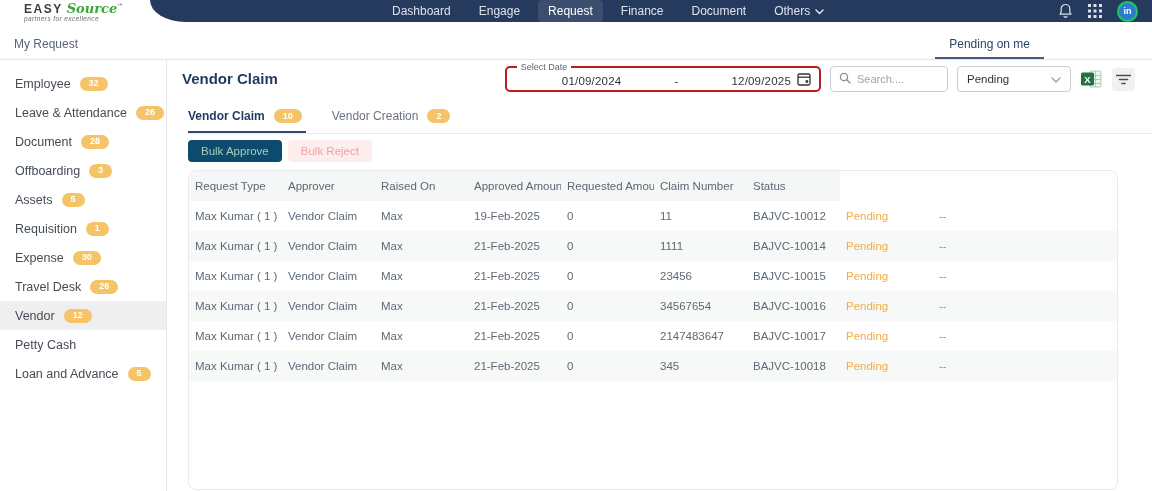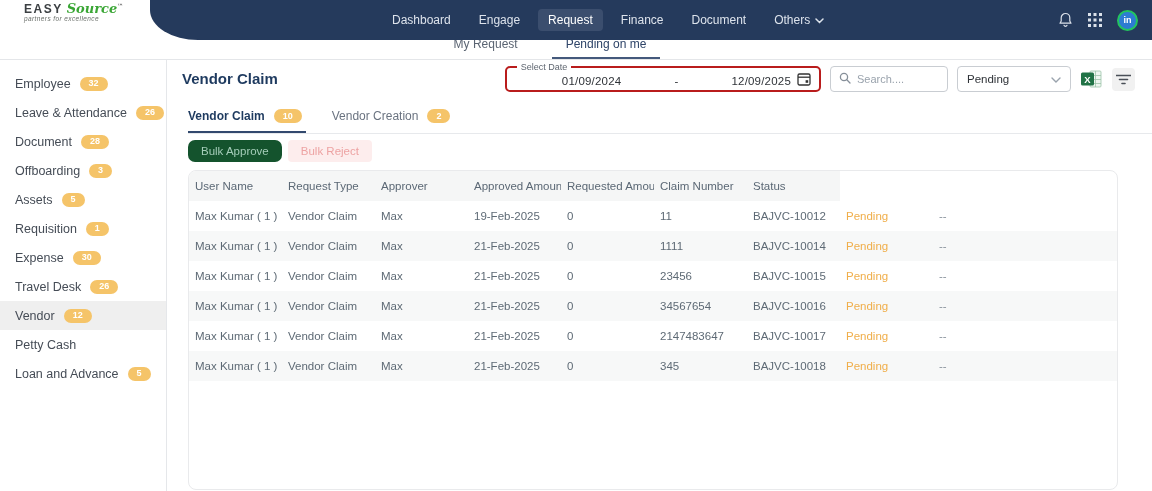--- a/index.html
+++ b/index.html
@@ -1,21 +1,21 @@
 <!DOCTYPE html>
 <html><head>
 <meta charset="utf-8">
 <style>
   * { margin:0; padding:0; box-sizing:border-box; }
   html,body { width:1152px; height:491px; overflow:hidden; background:#fff;
     font-family:"Liberation Sans", sans-serif; }
 
   
   .topbar { position:relative; height:30px; background:#fff; }
-  .navybar { position:absolute; left:150px; right:0; top:0; height:40px;
+  .navybar { position:absolute; left:150px; right:0; top:0; height:22px;
     background:#253a5c; border-bottom-left-radius:48px 30px;
     display:flex; align-items:center; padding-left:232px; }
   .logo { position:absolute; left:24px; top:2px; line-height:1; }
   .logo-row { display:flex; align-items:baseline; gap:4px; }
   .logo-easy { font-size:12px; font-weight:700; letter-spacing:1.5px; color:#3c4043; }
   .logo-source { font-family:"DejaVu Serif", serif; font-style:italic; font-weight:700;
     font-size:13px; color:#3aa635; }
   .logo-tm { font-size:6px; color:#555; vertical-align:super; }
   .logo-tag { font-size:6.5px; font-style:italic; color:#6a6f6a; letter-spacing:.4px; margin-top:1px; }
 
@@ -24,21 +24,21 @@
     display:flex; align-items:center; gap:5px; cursor:pointer; white-space:nowrap; }
   .nav-item.active { background:#3b4e6e; color:#fff; }
   .top-icons { margin-left:auto; display:flex; align-items:center; gap:15px; padding-right:14px; }
   .icon-btn { display:flex; align-items:center; justify-content:center; }
   .li-badge { width:21px; height:21px; border-radius:50%; background:#2d7cd1;
     border:2px solid #22c55e; color:#fff; font-size:9px; font-weight:700;
     display:flex; align-items:center; justify-content:center; }
 
   
   .subnav { height:30px; border-bottom:1px solid #e4e6e9; display:flex;
-    justify-content:center; align-items:stretch; gap:20px; padding-right:52px; }
+    justify-content:space-between; align-items:stretch; gap:20px; padding-right:108px; }
   .subnav-item { font-size:12px; color:#5a6472; display:flex; align-items:center;
     padding:0 14px; border-bottom:2px solid transparent; cursor:pointer; }
   .subnav-item.active { color:#2e4468; border-bottom-color:#44597c; }
 
   
   .shell { display:flex; height:461px; }
   .sidebar { width:167px; border-right:1px solid #e5e7ea; padding-top:9px; flex-shrink:0; }
   .side-item { height:29px; display:flex; align-items:center; gap:9px;
     padding-left:15px; font-size:12.5px; color:#454c56; cursor:pointer; white-space:nowrap; }
   .side-item.selected { background:#efefef; }
@@ -71,21 +71,21 @@
   .tabs { display:flex; gap:26px; margin:14px 0 0 6px; border-bottom:1px solid #e7e9ec;
     padding-right:34px; }
   .tab { display:flex; align-items:center; gap:9px; padding:8px 4px 8px 0;
     border-bottom:2.5px solid transparent; font-size:12px; color:#6a7380; cursor:pointer; }
   .tab.active { color:#1e3a5f; font-weight:700; border-bottom-color:#32496e; }
 
   
   .bulk-row { display:flex; gap:6px; margin:6px 0 0 6px; }
   .btn { border:none; border-radius:4px; font-size:11.5px; padding:5px 13px;
     font-family:"Liberation Sans", sans-serif; cursor:default; }
-  .btn-approve { background:#14532d; color:#a5cdb9;border-radius:7px; }
+  .btn-approve { background:#0c4a6e; color:#a5cdb9; }
   .btn-reject { background:#fdeded; color:#eda3a3; }
 
   
   .table-wrap { margin:8px 34px 0 6px; width:930px; height:320px;
     border:1px solid #e9eaec; border-radius:8px; overflow:hidden; background:#fff; }
   .tgrid { display:grid; grid-template-columns:repeat(9, 93px) 1fr; height:30px; align-items:center; }
   .th { background:#f5f6f6; height:30px; display:flex; align-items:center;
     font-size:11.5px; color:#5b6875; font-weight:500; padding-left:6px; white-space:nowrap; }
   .th-spacer { background:#fff; height:30px; }
   .td { font-size:11.5px; color:#5e6a75; padding-left:6px; white-space:nowrap; }
@@ -272,23 +272,23 @@
       </div>
     </div>
 
     <div class="bulk-row">
       <button class="btn btn-approve">Bulk Approve</button>
       <button class="btn btn-reject">Bulk Reject</button>
     </div>
 
     <div class="table-wrap">
       <div class="tgrid">
-        <div class="th">User Name</div>
         <div class="th">Request Type</div>
         <div class="th">Approver</div>
+        <div class="th">Raised On</div>
         <div class="th">Approved Amount</div>
         <div class="th">Requested Amount</div>
         <div class="th">Claim Number</div>
         <div class="th">Status</div>
         <div class="th-spacer"></div>
       </div>
 
       <div class="tgrid row">
         <div class="td">Max Kumar ( 1 )</div>
         <div class="td">Vendor Claim</div>

